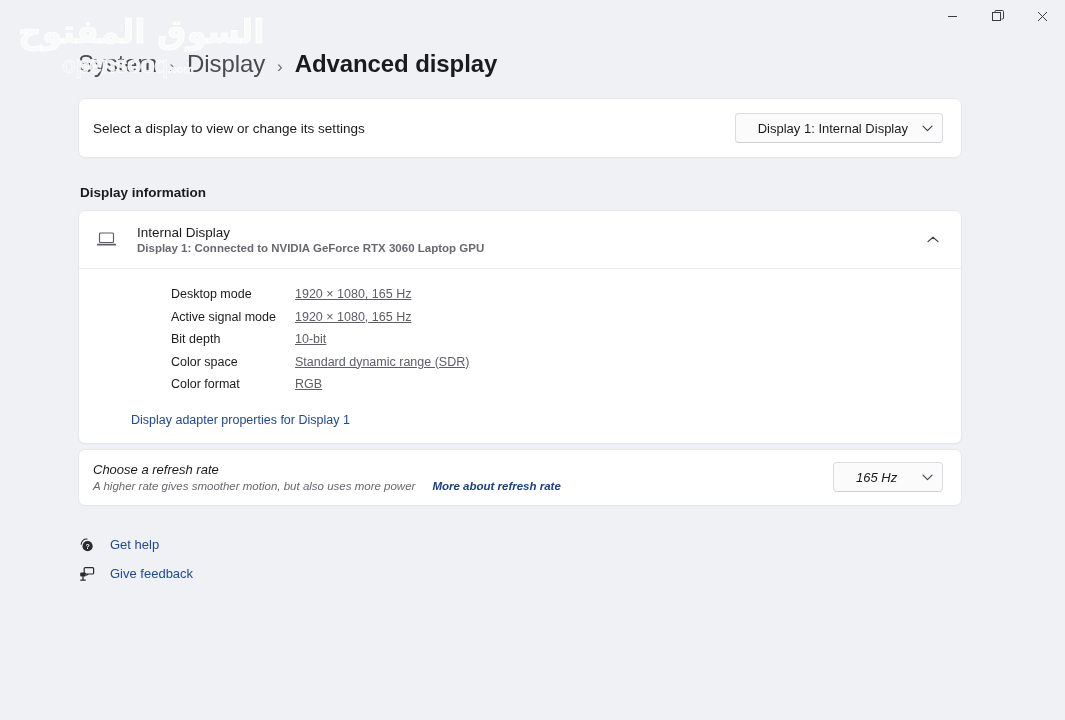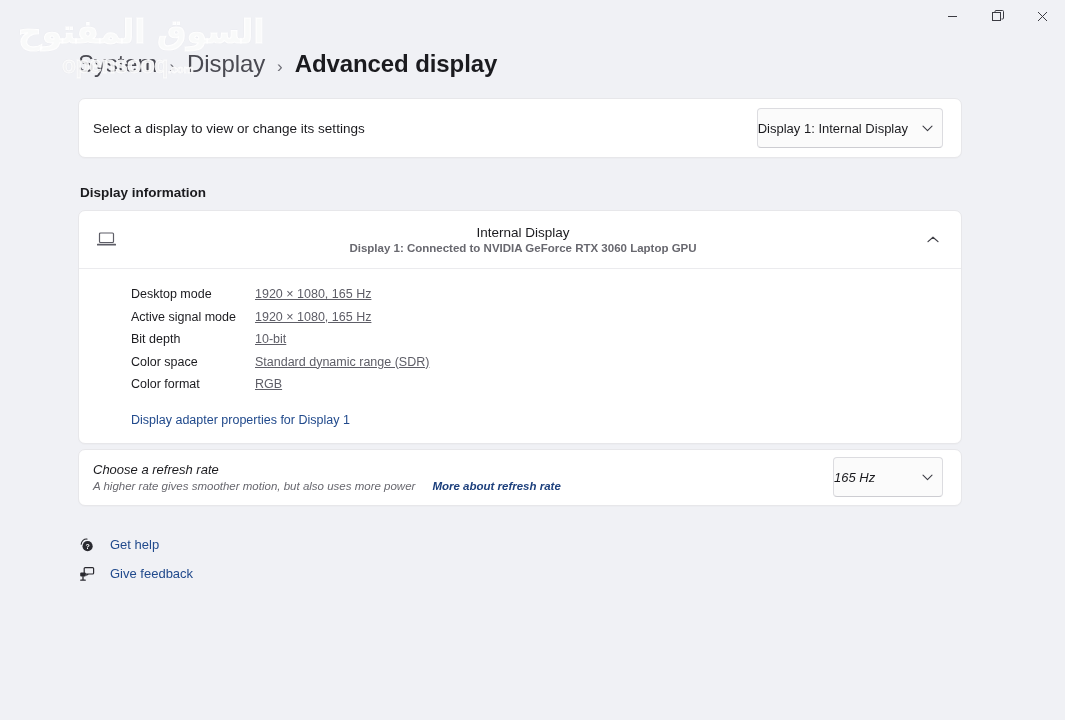--- a/index.html
+++ b/index.html
@@ -76,57 +76,56 @@
   }
 
   
   .select-card {
     height: 60px; padding: 0 18px 0 14px;
     display: flex; align-items: center; justify-content: space-between;
   }
   .select-label { font-size: 13.5px; color: #1b1b1f; }
 
   .combo {
-    min-width: 170px; height: 40px;
+    min-width: 170px; height: 30px;
     background: #fbfbfb;
     border: 1px solid #dcdce0;
     border-bottom-color: #cdcdd2;
     border-radius: 4px;
     display: flex; align-items: center; justify-content: space-between;
-    padding: 0 9px 0 0; gap: 14px;
+    padding: 0 9px 0 22px; gap: 14px;
     font-size: 13px; color: #1b1b1f;
     cursor: pointer;
   }
   .combo .chev { color: #3d3d44; display: flex; }
 
   
   .section-head {
     font-size: 13.5px; font-weight: 700; color: #1b1b1f;
     margin: 27px 0 10px 2px;
   }
 
   
   .info-card { overflow: hidden; }
   .info-header {
     height: 57px; padding: 0 22px 0 14px;
     display: flex; align-items: center; gap: 18px;
     cursor: pointer;
-    text-align: center;
   }
   .laptop-icon { width: 26px; display: flex; justify-content: center; color: #5d5d66; }
   .info-titles { flex: 1; display: flex; flex-direction: column; gap: 2px; }
   .info-title { font-size: 13.5px; color: #1b1b1f; }
   .info-sub { font-size: 11.5px; color: #68686f; font-weight: bold; }
   .expander { color: #3d3d44; display: flex; }
 
   .divider { height: 1px; background: #ebebee; margin: 0; }
 
   .detail-list { padding: 14px 0 8px 52px; }
   .detail-row {
-    display: flex; align-items: center; height: 22.5px;
+    display: flex; align-items: center; height: 22.5px; margin-left: 40px;
   }
   .detail-key { width: 124px; font-size: 12.5px; color: #1b1b1f; }
   .detail-val { font-size: 12.5px; color: #5e5e67; text-decoration: underline; }
 
   .adapter-link {
     display: inline-block;
     margin: 9px 0 16px 52px;
     font-size: 12.5px; color: #214a8c;
     cursor: pointer;
   }

